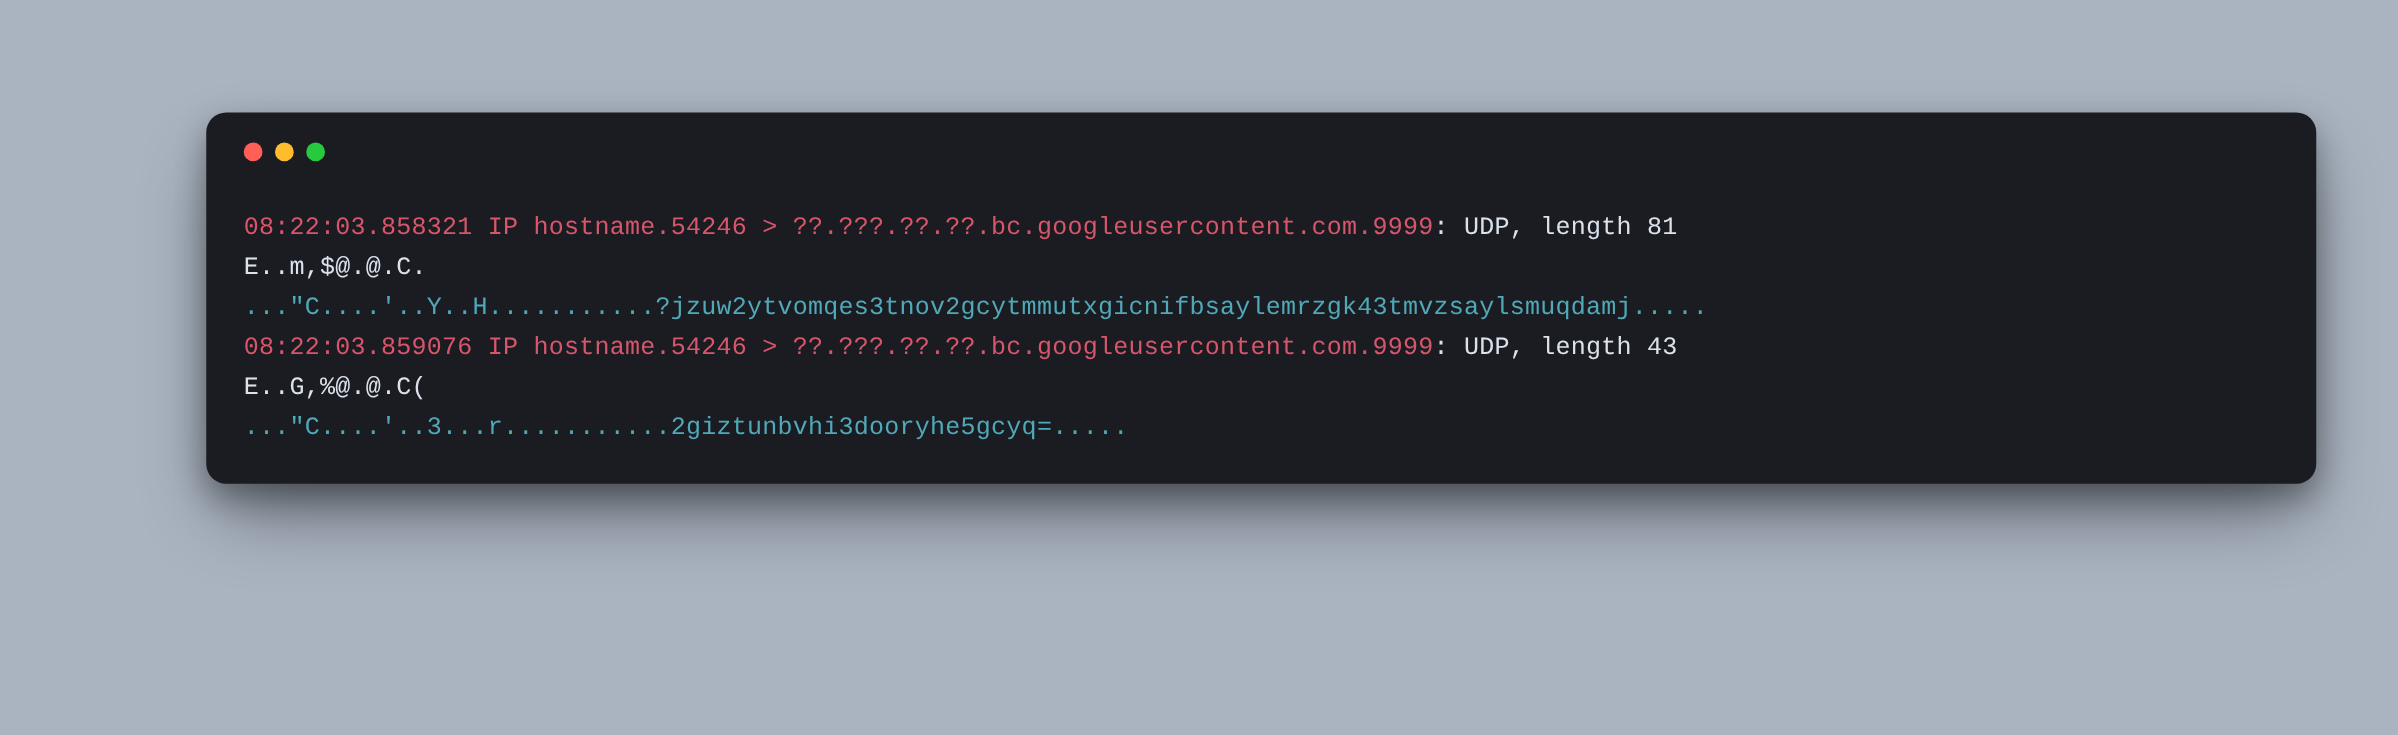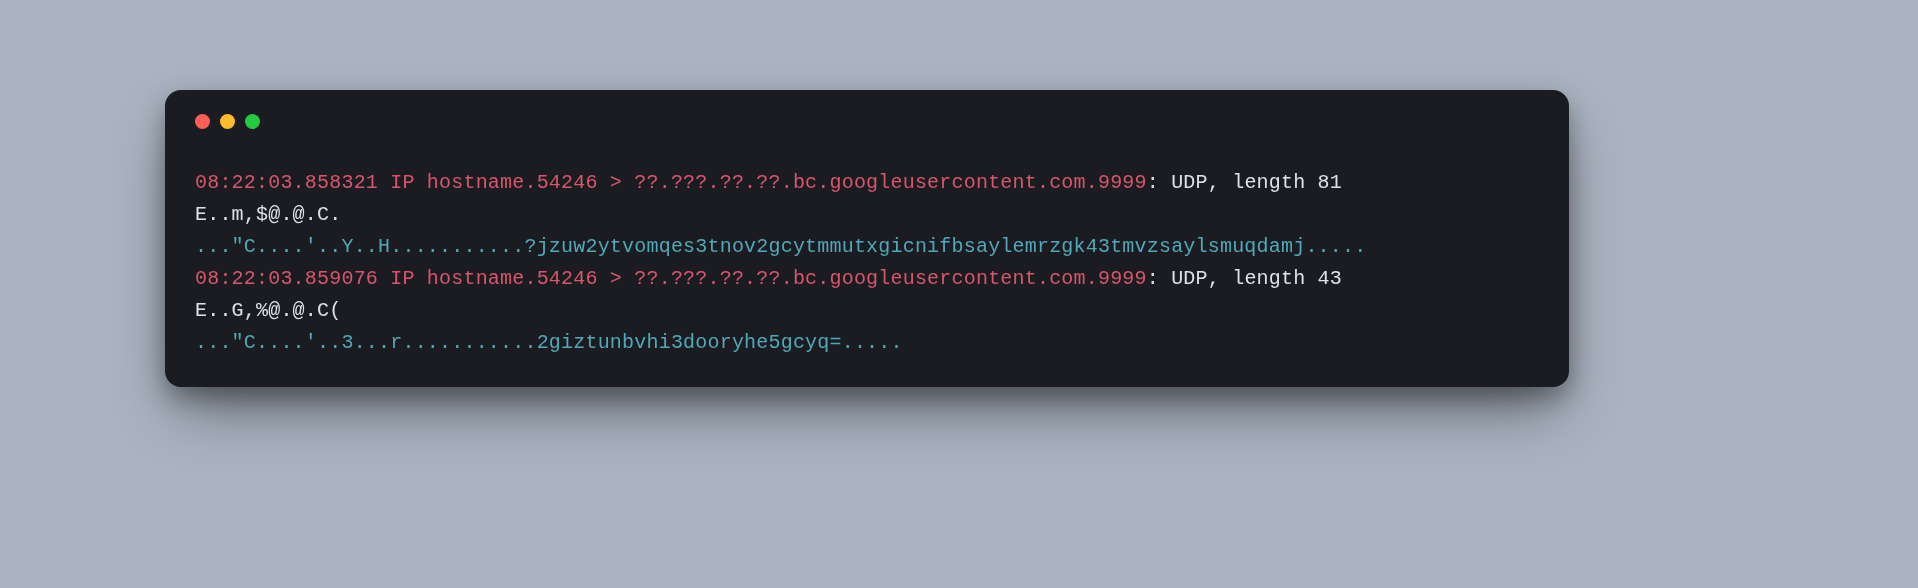--- a/index.html
+++ b/index.html
@@ -8,21 +8,21 @@
     width: 1918px;
     height: 588px;
     background: #aab4c1;
     font-family: ui-monospace, SFMono-Regular, Menlo, Monaco, Consolas, "Liberation Mono", "Courier New", monospace;
     overflow: hidden;
   }
   .frame {
     position: absolute;
     left: 165px;
     top: 90px;
-    width: 1404px;
+    width: 1688px;
     background: #1b1c22;
     border-radius: 16px;
     box-shadow: 0 30px 60px -10px rgba(0,0,0,0.45), 0 10px 25px rgba(0,0,0,0.30);
     padding: 24px 30px 28px 30px;
     box-sizing: border-box;
   }
   .titlebar {
     display: flex;
     gap: 10px;
     align-items: center;

